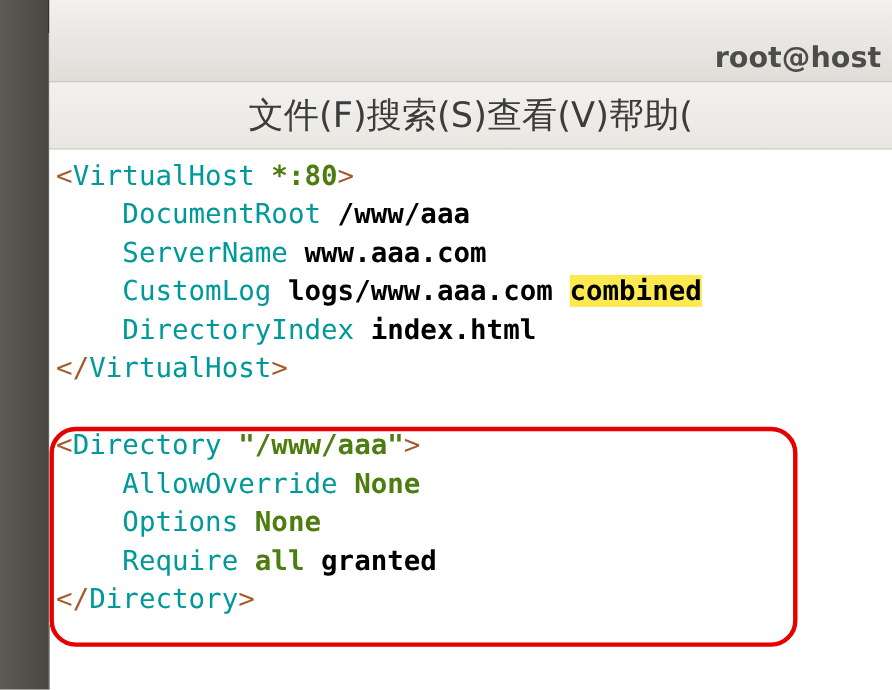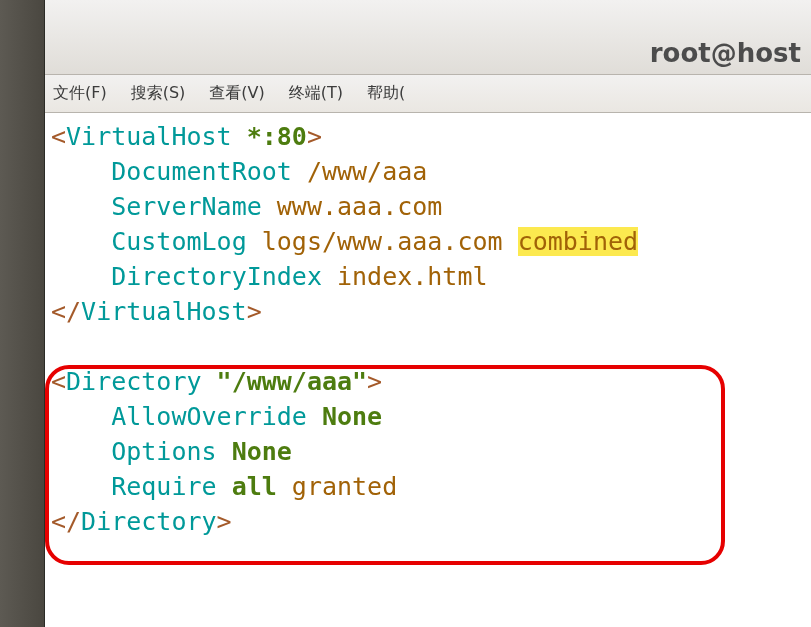--- a/index.html
+++ b/index.html
@@ -40,60 +40,59 @@
       text-align: right;
       padding: 38px 10px 0 0;
       font-size: 26px;
       font-weight: bold;
       color: #4c4c4c;
     }
     .menubar {
       background: linear-gradient(to bottom, #f2f1f0 0%, #eae7e2 100%);
       border-bottom: 1px solid #b8b4ad;
       padding: 8px 8px;
-      font-size: 16px;
+      font-size: 32px;
       color: #3c3c3c;
       display: flex;
-      gap: 24px;
+      justify-content: center;
     }
     .menubar span { cursor: default; }
     .editor {
       font-family: "DejaVu Sans Mono", Consolas, monospace;
       font-size: 25px;
       line-height: 1.4;
       padding: 6px 6px;
       white-space: pre;
       background: #fff;
       position: relative;
     }
     .tg-brown { color: #a45a2a; }
     .tg-teal { color: #009999; text-align: center; }
     .tg-red { color: #4d7c0f; font-weight: bold;}
-    .tg-dark { color: #a16207; }
+    .tg-dark { color: #000000; font-weight: bold; }
     .hl-yellow { background: #fce94f; }
     .hl-annotation {
       position: absolute;
       border: 4px solid #e60000;
       border-radius: 24px;
       pointer-events: none;
     }
   </style>
 </head>
 <body>
 
 <div class="left-panel"></div>
 <div class="top-bar"><span>Home</span></div>
 
 <div class="window">
   <div class="titlebar"><span>root@host</span></div>
   <div class="menubar">
     <span>文件(F)</span>
     <span>搜索(S)</span>
     <span>查看(V)</span>
-    <span>终端(T)</span>
     <span>帮助(</span>
   </div>
   <div class="editor"><span class="tg-brown">&lt;</span><span class="tg-teal">VirtualHost</span><span class="tg-red"> *:80</span><span class="tg-brown">&gt;</span>
     <span class="tg-teal">DocumentRoot</span><span class="tg-dark"> /www/aaa</span>
     <span class="tg-teal">ServerName</span><span class="tg-dark"> www.aaa.com</span>
     <span class="tg-teal">CustomLog</span><span class="tg-dark"> logs/www.aaa.com </span><span class="hl-yellow tg-dark">combined</span>
     <span class="tg-teal">DirectoryIndex</span><span class="tg-dark"> index.html</span>
 <span class="tg-brown">&lt;/</span><span class="tg-teal">VirtualHost</span><span class="tg-brown">&gt;</span>
 
 <span class="tg-brown">&lt;</span><span class="tg-teal">Directory</span><span class="tg-red"> "/www/aaa"</span><span class="tg-brown">&gt;</span>

